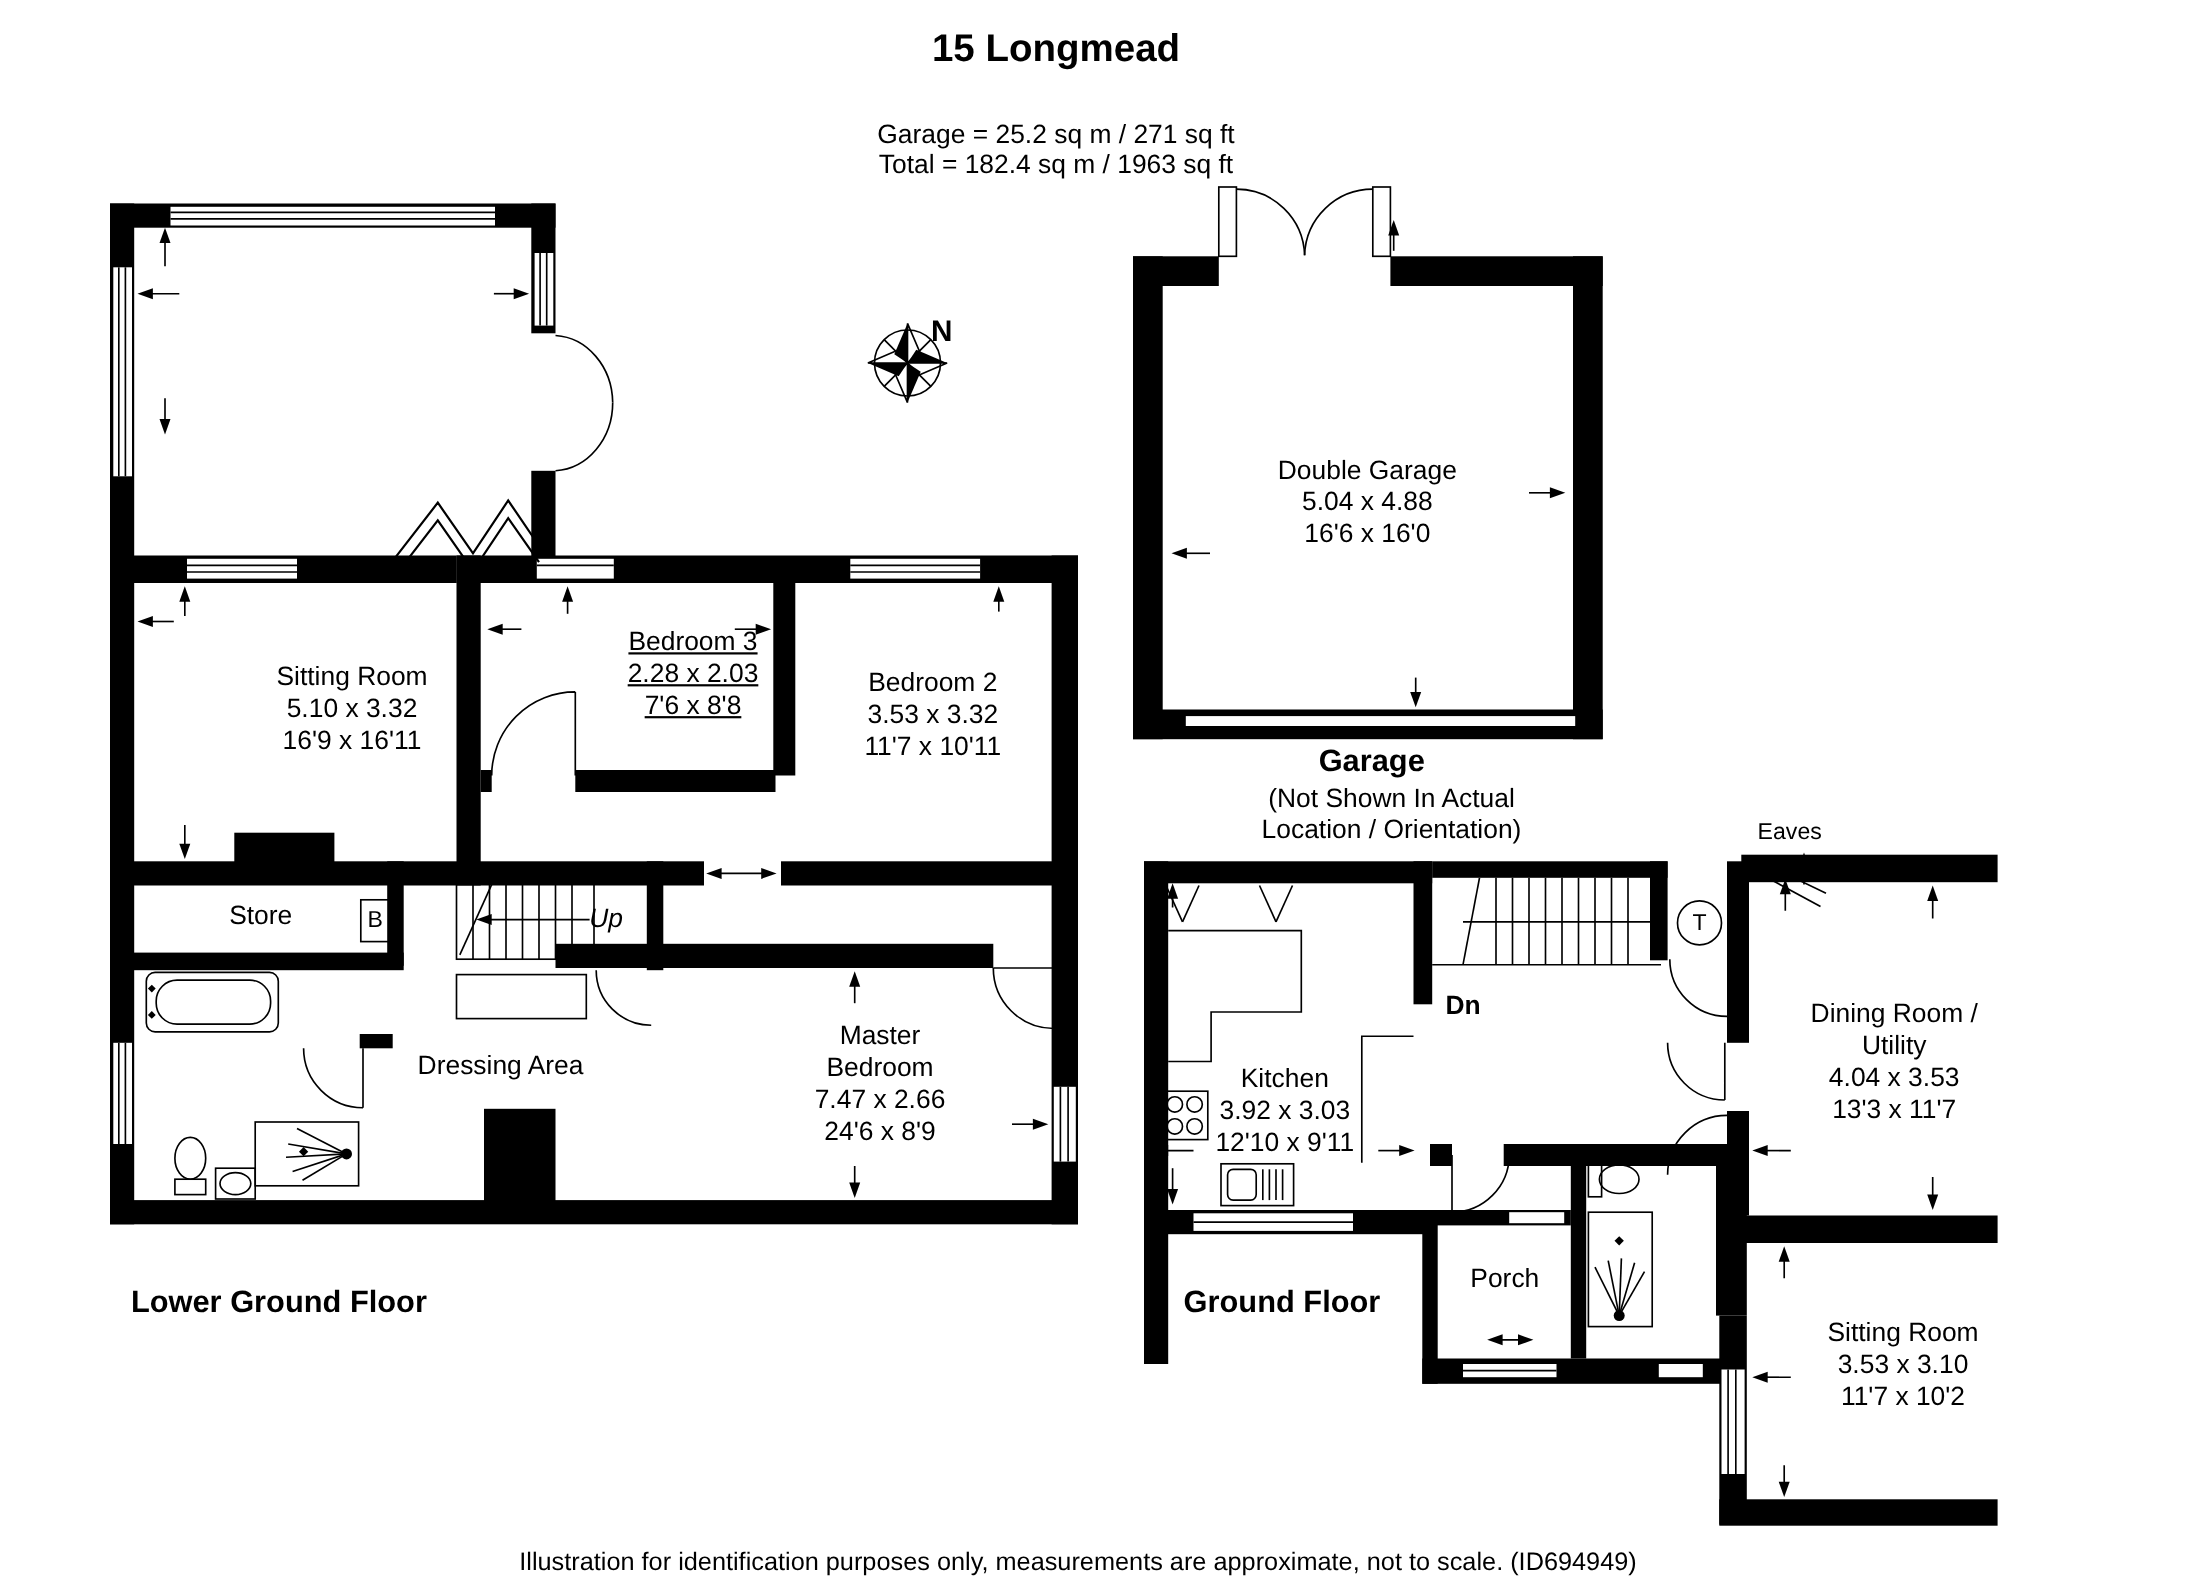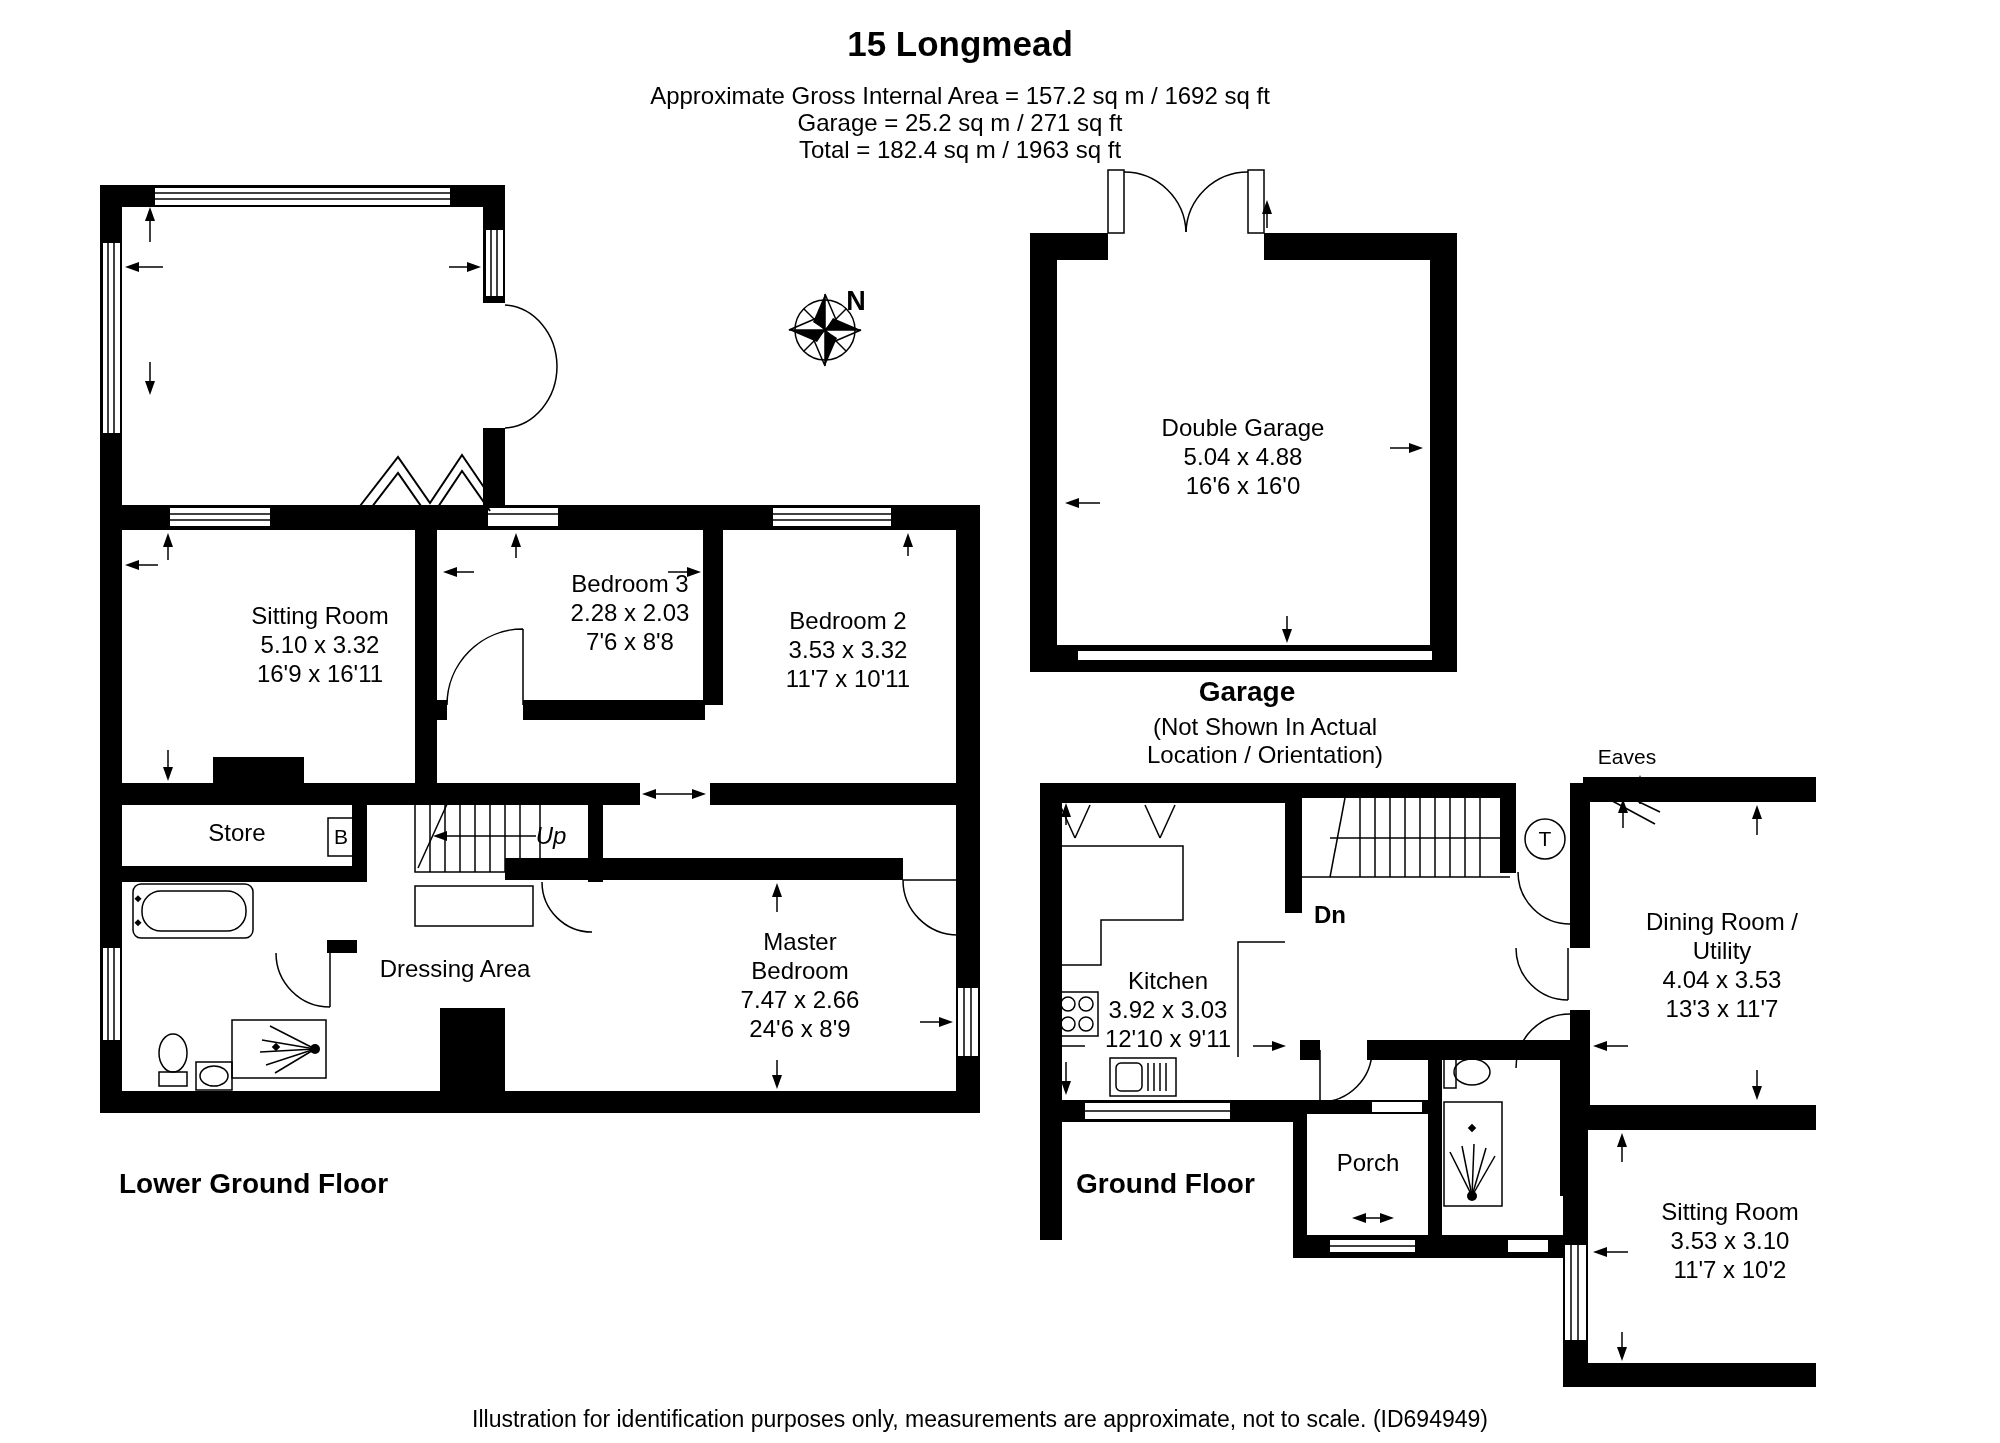--- a/index.html
+++ b/index.html
@@ -338,34 +338,33 @@
     <polygon class="head" points="861,330 825,330 833,318"></polygon>
     <polygon class="thin" points="861,330 825,330 833,342" fill="#fff"></polygon>
     <polygon class="head" points="825,366 825,330 837,338"></polygon>
     <polygon class="thin" points="825,366 825,330 813,338" fill="#fff"></polygon>
     <polygon class="head" points="789,330 825,330 817,342"></polygon>
     <polygon class="thin" points="789,330 825,330 817,318" fill="#fff"></polygon>
   </g>
 </svg>
 
   <div class="lbl title" style="left:960px;top:24px;">15 Longmead</div>
-  <div class="lbl" style="left:960px;top:81px;">Approximate Gross Internal Area = 157.2 sq m / 1692 sq ft</div>
   <div class="lbl" style="left:960px;top:108px;">Garage = 25.2 sq m / 271 sq ft</div>
   <div class="lbl" style="left:960px;top:135px;">Total = 182.4 sq m / 1963 sq ft</div>
 
   <div class="lbl north" style="left:856px;top:287px;">N</div>
 
 
   <div class="lbl" style="left:320px;top:601px;">
     <div>Sitting Room</div>
     <div>5.10 x 3.32</div>
     <div>16'9 x 16'11</div>
   </div>
 
-  <div class="lbl" style="left:630px;top:569px;">
+  <div class="lbl" style="left:630px;top:569px;text-decoration:underline;">
     <div>Bedroom 3</div>
     <div>2.28 x 2.03</div>
     <div>7'6 x 8'8</div>
   </div>
 
   <div class="lbl" style="left:848px;top:606px;">
     <div>Bedroom 2</div>
     <div>3.53 x 3.32</div>
     <div>11'7 x 10'11</div>
   </div>

